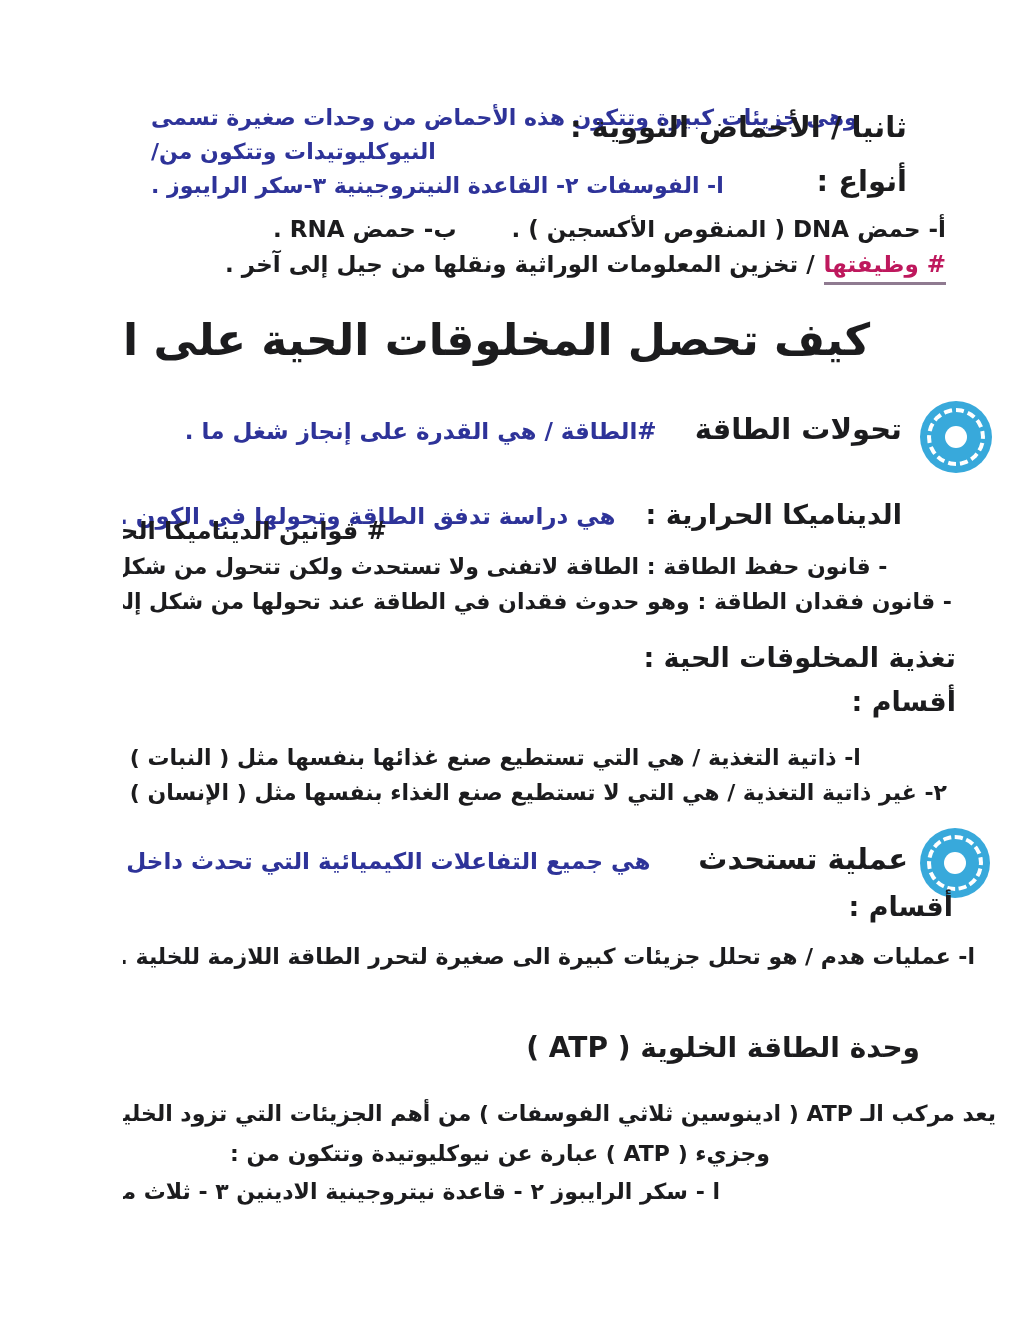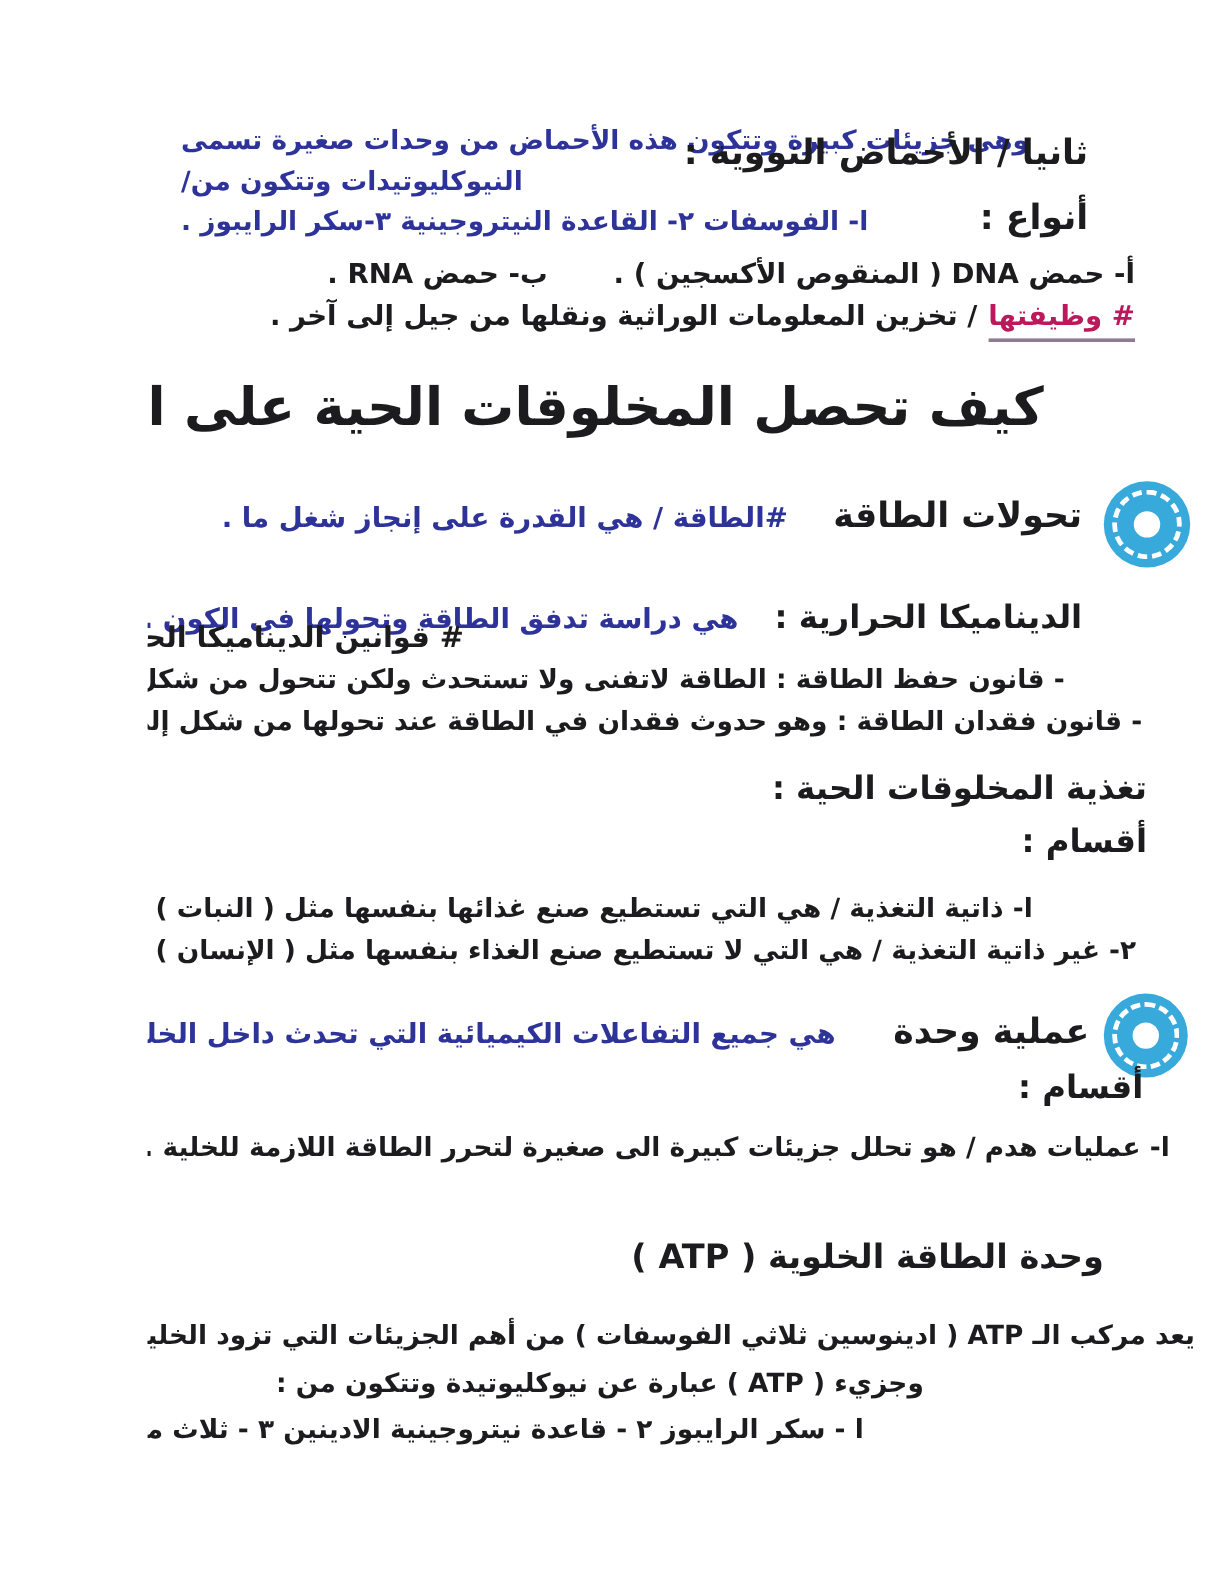--- a/index.html
+++ b/index.html
@@ -90,21 +90,21 @@
     <div>ا- ذاتية التغذية / هي التي تستطيع صنع غذائها بنفسها مثل ( النبات ) .</div>
     <div style="margin-right:18px;">٢- غير ذاتية التغذية / هي التي لا تستطيع صنع الغذاء بنفسها مثل ( الإنسان ) .</div>
   </div>
 
   <div class="bullet" style="right:30px; top:828px; width:70px; height:70px;">
     <div class="ring"></div>
     <div class="dot"></div>
   </div>
 
   <div class="abs row" style="right:112px; top:842px; gap:48px;">
-    <span class="black" style="font-size:29px;">عملية وحدة</span>
+    <span class="black" style="font-size:29px;">عملية تستحدث</span>
     <span class="blue" style="font-size:23px;">هي جميع التفاعلات الكيميائية التي تحدث داخل الخلية .</span>
   </div>
 
   <div class="abs black" style="right:67px; top:891px; font-size:27px;">أقسام :</div>
 
   <div class="abs black" style="right:45px; top:938px; font-size:22px; line-height:37px; text-align:right;">
     <div>ا- عمليات هدم / هو تحلل جزيئات كبيرة الى صغيرة  لتحرر الطاقة اللازمة للخلية .</div>
   </div>
 
   <div class="abs black" style="right:100px; top:1031px; font-size:28px;margin-left:16px;">وحدة الطاقة الخلوية ( ATP )</div>

